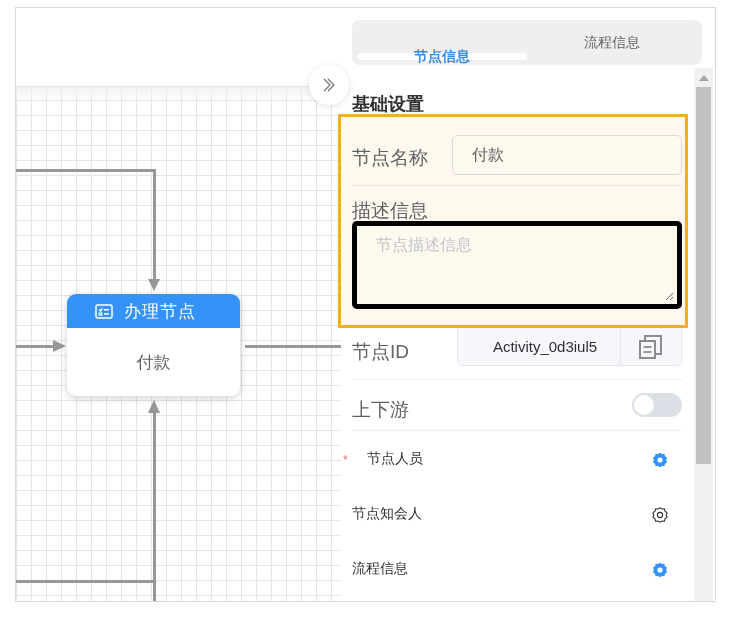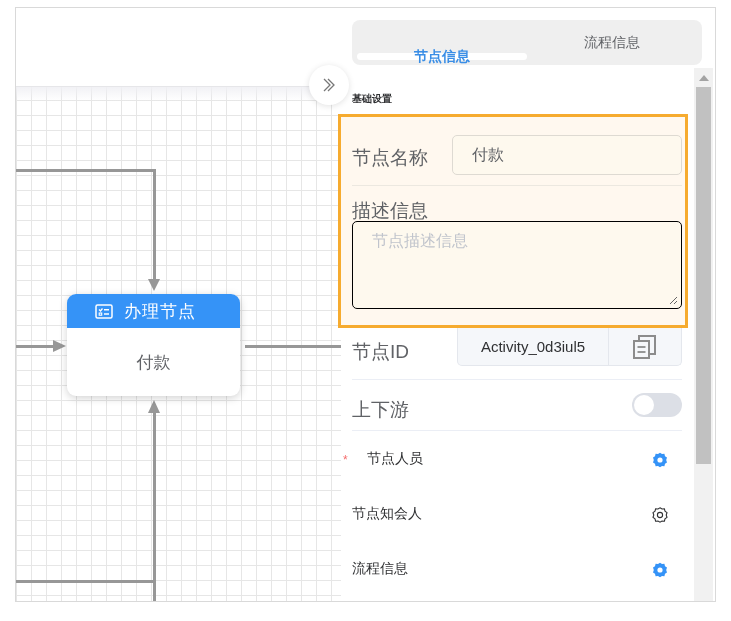--- a/index.html
+++ b/index.html
@@ -41,36 +41,36 @@
     border-radius: 8px; display: flex; padding: 5px; }
   .tab { flex: 1; display: flex; align-items: center; justify-content: center; font-size: 14px;
     color: #606266; border-radius: 5px; }
   .tab.active { background: #fff; color: #3a8ee6; font-weight: bold; margin-top: 28px; }
 
   .scroll { position: absolute; left: 353px; top: 60px; width: 19px; height: 535px; background: #f1f1f1; }
   .scroll .arrow { position: absolute; left: 5px; top: 7px; width: 0; height: 0;
     border-left: 5px solid transparent; border-right: 5px solid transparent; border-bottom: 6px solid #a3a3a3; }
   .scroll .thumb { position: absolute; left: 2px; top: 19px; width: 15px; height: 377px; background: #c1c1c1; }
 
-  .section-title { position: absolute; left: 11px; top: 84px; font-size: 10px; font-weight: bold; color: #303133; }
+  .section-title { position: absolute; left: 11px; top: 84px; font-size: 18px; font-weight: bold; color: #303133; }
 
   .highlight { position: absolute; left: -3px; top: 106px; width: 350px; height: 214px;
     border: 3px solid #f6ab2f; background: #fff8ef; }
   .row-label { position: absolute; font-size: 19px; color: #606266; }
   .name-input { position: absolute; left: 111px; top: 18px; width: 230px; height: 40px;
     border: 1px solid #dedad2; border-radius: 5px; background: #fef9ee; color: #606266;
     font-size: 16px; padding-left: 19px; line-height: 38px; }
   .divider-in { position: absolute; left: 11px; width: 330px; height: 1px; background: #ece8e0; }
   .desc-area { position: absolute; left: 11px; top: 104px; width: 330px; height: 88px;
-    border: 1px solid #000000; border-radius: 5px; background: #fef9ee; color: #c0c4cc;
+    border: 5px solid #000000; border-radius: 5px; background: #fef9ee; color: #c0c4cc;
     font-size: 16px; padding: 9px 19px; }
   .resize { position: absolute; right: 3px; bottom: 3px; width: 9px; height: 9px; }
 
   .id-box { position: absolute; left: 116px; top: 320px; width: 225px; height: 38px;
-    border: 1px solid #e4e7ed; border-top: none; border-radius: 0 0 5px 5px; background: #f5f7fa; display: flex; }
+    border: 1px solid #e4e7ed; border-top: none; border-radius: 0 0 5px 5px; background: #f5f7fa; display: flex; padding-left: 12px; }
   .id-val { width: 150px; display: flex; align-items: center; justify-content: center; font-size: 15px; color: #303133; }
   .id-copy { flex: 1; border-left: 1px solid #e4e7ed; display: flex; align-items: center; justify-content: center; }
 
   .divider { position: absolute; left: 11px; width: 330px; height: 1px; background: #ebeef5; }
   .toggle { position: absolute; left: 291px; top: 385px; width: 50px; height: 24px; border-radius: 12px; background: #dcdfe6; }
   .toggle .knob { position: absolute; left: 2px; top: 2px; width: 20px; height: 20px; border-radius: 50%; background: #fff; }
 
   .req { position: absolute; left: 2px; font-size: 12px; color: #f56c6c; }
   .gear { position: absolute; left: 311px; width: 16px; height: 16px; }
   .plain-label { position: absolute; font-size: 14px; color: #303133; }

